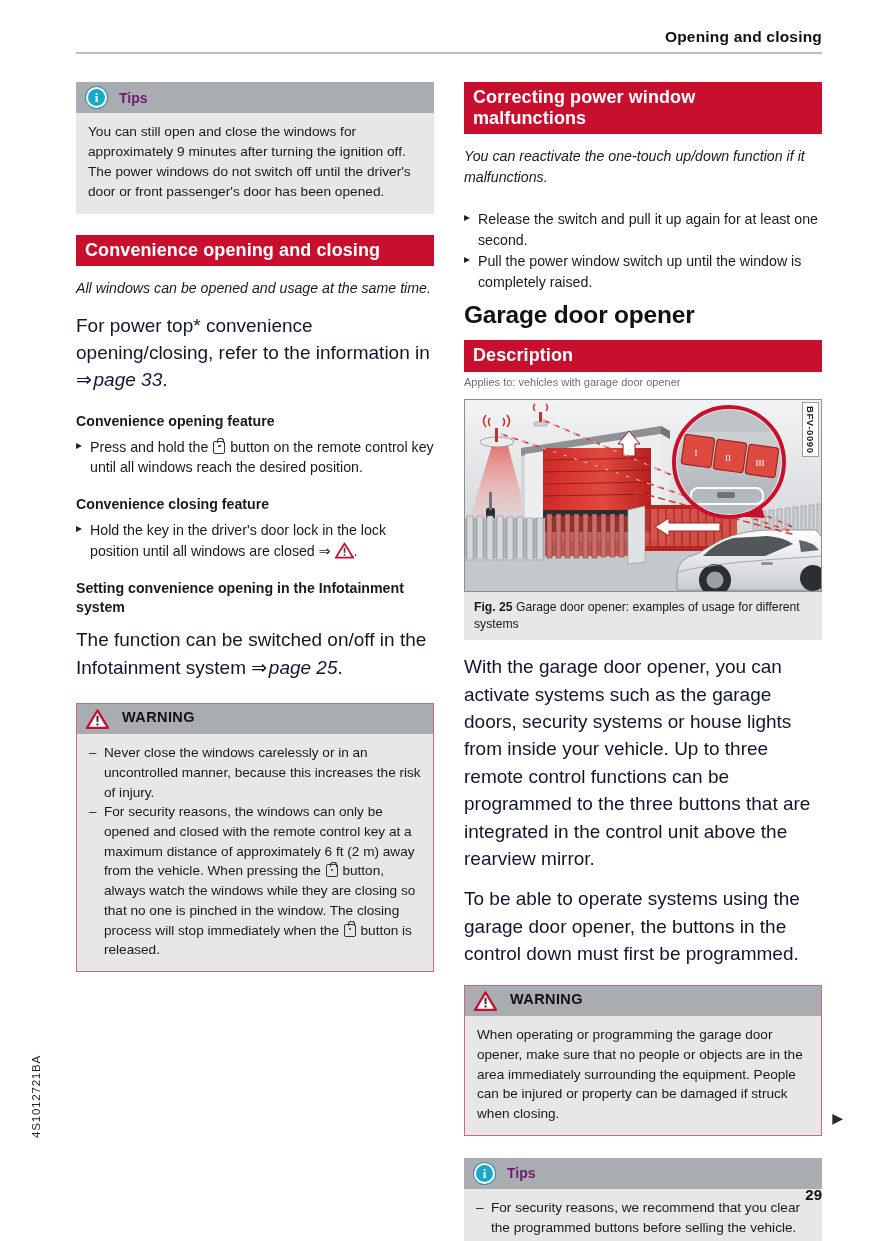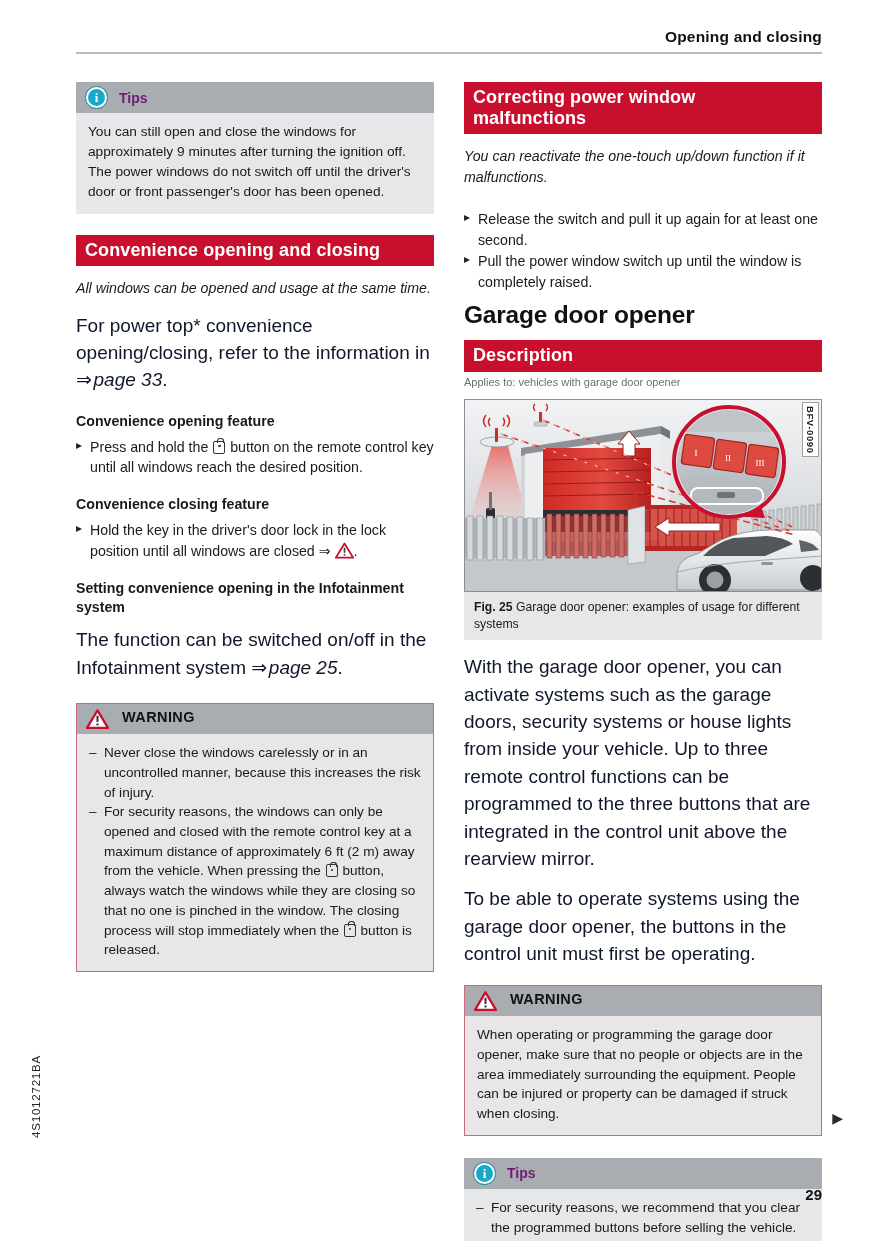--- a/index.html
+++ b/index.html
@@ -558,21 +558,21 @@
       </svg>
       <div class="fig-code">BFV-0090</div>
     </div>
     <div class="fig-caption">
       <b>Fig. 25</b>
       <span>Garage door opener: examples of usage for different systems</span>
     </div>
   </div>
 
   <p class="body">With the garage door opener, you can activate systems such as the garage doors, security systems or house lights from inside your vehicle. Up to three remote control functions can be programmed to the three buttons that are integrated in the control unit above the rearview mirror.</p>
-  <p class="body">To be able to operate systems using the garage door opener, the buttons in the control unit must first be operating.</p>
+  <p class="body">To be able to operate systems using the garage door opener, the buttons in the control down must first be programmed.</p>
 
   <div class="warn-box" style="margin-top:18px;">
     <div class="warn-head">
       <svg class="icon-warn" viewBox="0 0 24 21">
         <polygon points="12,1.4 23,19.8 1,19.8" fill="#ffffff" stroke="#c8102e" stroke-width="2.4" stroke-linejoin="round"></polygon>
         <rect x="10.9" y="7" width="2.2" height="6.6" fill="#3a3a3a"></rect>
         <rect x="10.9" y="15.1" width="2.2" height="2.2" fill="#3a3a3a"></rect>
       </svg>
       <span class="label">WARNING</span>
     </div>

